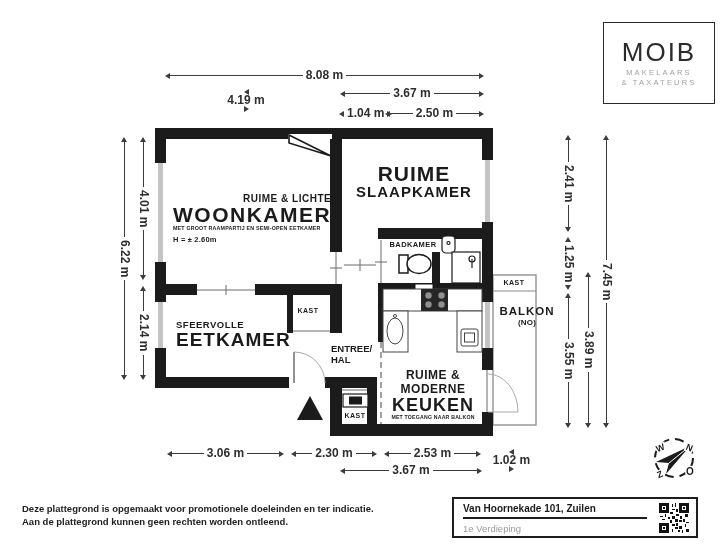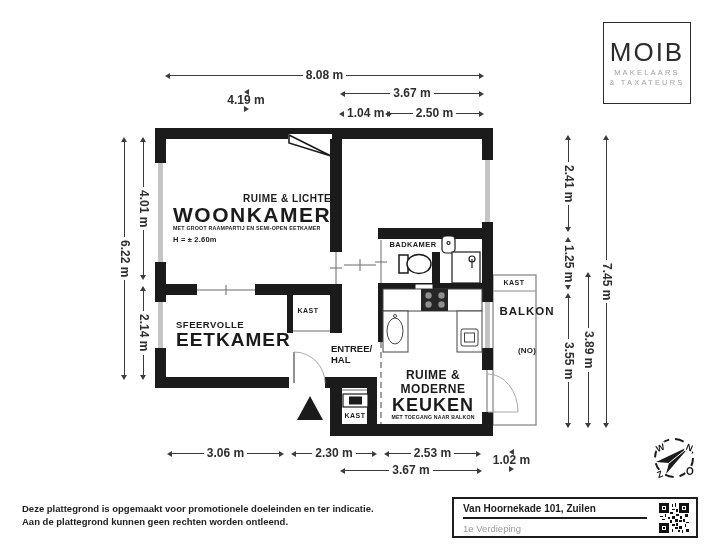--- a/index.html
+++ b/index.html
@@ -20,21 +20,21 @@
   .dim .ln{flex:1;border-top:1px solid #3c3c3c;height:0;}
   .dim.v .ln{border-top:none;border-left:1px solid #3c3c3c;width:0;}
   .dim .tx{font-size:12px;font-weight:600;line-height:9px;padding:0 3px;white-space:nowrap;}
   .dim.v .tx{writing-mode:vertical-rl;padding:3px 0;}
   .arw{width:0;height:0;}
   .arw.l{border-top:3px solid transparent;border-bottom:3px solid transparent;border-right:5px solid #3c3c3c;}
   .arw.r{border-top:3px solid transparent;border-bottom:3px solid transparent;border-left:5px solid #3c3c3c;}
   .arw.u{border-left:3px solid transparent;border-right:3px solid transparent;border-bottom:5px solid #3c3c3c;}
   .arw.d{border-left:3px solid transparent;border-right:3px solid transparent;border-top:5px solid #3c3c3c;}
   
-  #logo{position:absolute;left:603px;top:22px;width:88px;height:82px;border:1.5px solid #2b2b2b;
+  #logo{position:absolute;left:603px;top:22px;width:112px;height:82px;border:1.5px solid #2b2b2b;
         display:flex;flex-direction:column;align-items:center;justify-content:center;box-sizing:border-box;}
   #logo .brand{font-size:26px;font-weight:400;letter-spacing:2px;color:#2b2b2b;line-height:1;}
   #logo .sub{font-size:7.5px;letter-spacing:2.2px;color:#a0a0a0;margin-top:4px;line-height:1.15;font-weight:400;}
   
   #footer{position:absolute;left:22px;top:502px;font-size:9.5px;font-weight:700;color:#222;line-height:13px;}
   
   #address-box{position:absolute;left:452px;top:497px;width:246px;height:41px;border:2px solid #1d1d1d;
                background:#fff;box-sizing:border-box;}
   #address-box .title{font-size:10px;font-weight:700;color:#1b1b1b;margin:4px 0 0 9px;padding-bottom:3px;
                       border-bottom:2px solid #1d1d1d;width:184px;white-space:nowrap;}
@@ -170,20 +170,24 @@
     </g>
   </svg>
 
   <div class="lbl" style="left:173px;top:193px;">
     <div class="room-pre" style="font-size:10px;text-align:right;">RUIME &amp; LICHTE</div>
     <div class="room-name" style="font-size:21px;letter-spacing:1.5px;">WOONKAMER</div>
     <div class="room-sub" style="font-size:5.3px;">MET GROOT RAAMPARTIJ EN SEMI-OPEN EETKAMER</div>
     <div class="room-sub" style="font-size:7.5px;margin-top:4px;">H = ± 2.60m</div>
   </div>
 
+  <div class="lbl center" style="left:340px;top:163px;width:148px;">
+    <div class="room-name" style="font-size:21px;">RUIME</div>
+    <div class="room-name" style="font-size:15px;">SLAAPKAMER</div>
+  </div>
 
   <div class="lbl center" style="left:380px;top:240px;width:66px;font-size:7.5px;font-weight:800;letter-spacing:.4px;">BADKAMER</div>
 
   <div class="lbl" style="left:176px;top:319px;">
     <div class="room-pre" style="font-size:9.5px;">SFEERVOLLE</div>
     <div class="room-name" style="font-size:19px;">EETKAMER</div>
   </div>
 
   <div class="lbl center" style="left:383px;top:368px;width:100px;">
     <div class="room-pre" style="font-size:12px;">RUIME &amp; MODERNE</div>
@@ -195,21 +199,21 @@
     <div>ENTREE/</div>
     <div>HAL</div>
   </div>
 
   <div class="lbl kast-lbl" style="left:288px;top:307px;width:40px;">KAST</div>
   <div class="lbl kast-lbl" style="left:336px;top:412px;width:38px;">KAST</div>
   <div class="lbl kast-lbl" style="left:494px;top:279px;width:40px;">KAST</div>
 
   <div class="lbl center" style="left:497px;top:306px;width:60px;">
     <div class="room-name" style="font-size:11.5px;">BALKON</div>
-    <div class="room-sub" style="font-size:8px;font-weight:800;margin-top:28px;">(NO)</div>
+    <div class="room-sub" style="font-size:8px;font-weight:800;">(NO)</div>
   </div>
 
   <div class="dim h" style="left:165px;top:71px;width:319px;">
     <span class="arw l"></span>
       <span class="ln"></span>
       <span class="tx">8.08 m</span>
       <span class="ln"></span>
       <span class="arw r"></span>
   </div>
   <div class="dim h" style="left:165px;top:89px;width:162px;flex-direction:column;">

